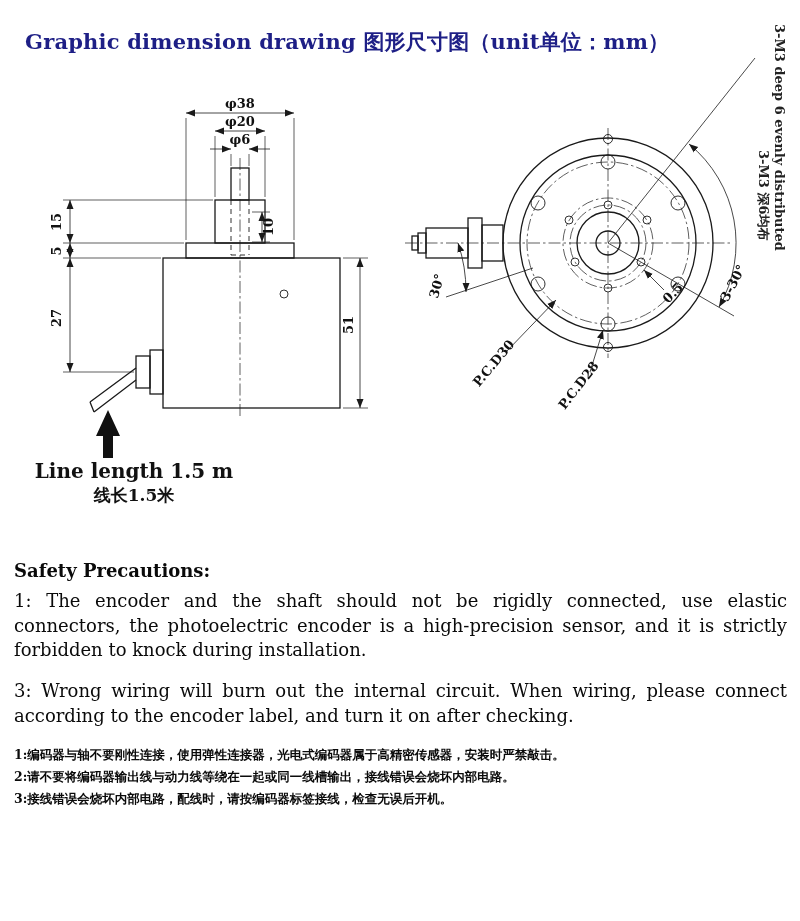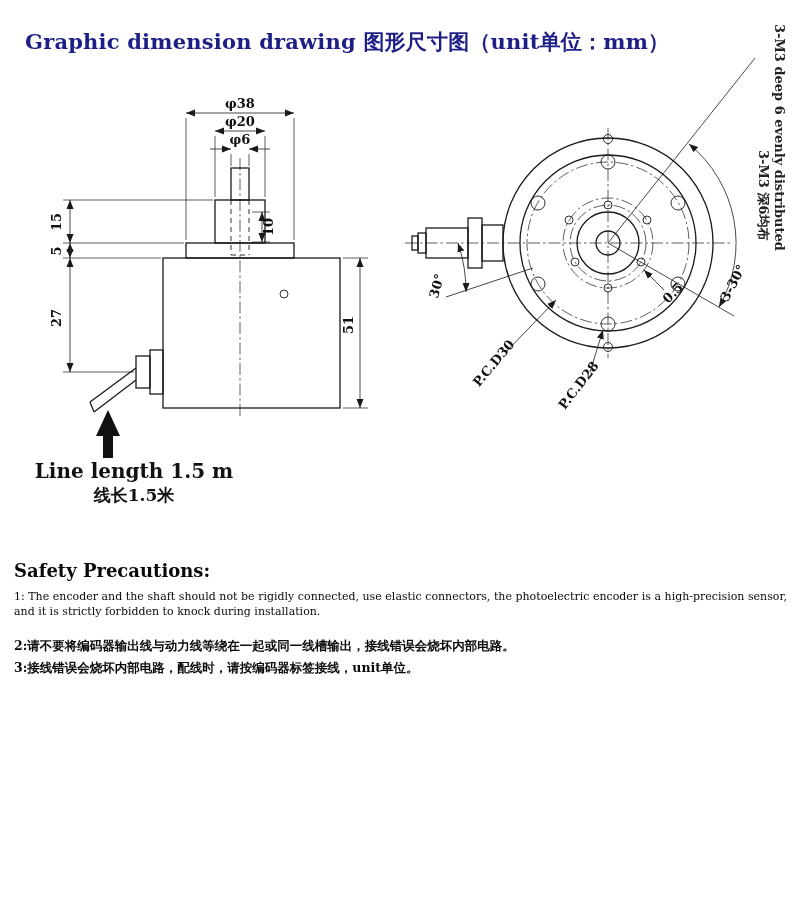--- a/index.html
+++ b/index.html
@@ -19,21 +19,21 @@
   .leader{ fill:none; stroke:#1a1a1a; stroke-width:0.8; }
 
   svg text { font-family:"DejaVu Serif", serif; fill:#111; }
   .dim-t  { font-size:13px; font-weight:bold; }
   .note-t { font-size:13px; font-weight:bold; fill:#222; }
   .big-en { font-size:20px; font-weight:bold; }
   .big-zh { font-size:17px; font-weight:bold; }
 
   .safety { position:absolute; top:560px; left:14px; width:773px; }
   .safety .h-en { font-size:18px; font-weight:bold; margin-bottom:8px; }
-  .safety p.en  { font-size:11px; line-height:1.37; text-align:justify; margin-bottom:16px; }
+  .safety p.en  { font-size:18px; line-height:1.37; text-align:justify; margin-bottom:16px; }
   .safety .h-zh { font-size:14px; font-weight:bold; margin-top:6px; margin-bottom:8px; }
   .safety p.zh  { font-size:12.5px; font-weight:bold; line-height:1.75; }
 </style>
 </head>
 <body>
 
 <div class="page">
 
   <div class="title">Graphic dimension drawing  图形尺寸图（unit单位：mm）</div>
 
@@ -163,17 +163,19 @@
       </g>
     </g>
 
     <text class="note-t" transform="rotate(90 775 24)" x="775" y="24">3-M3 deep 6 evenly distributed</text>
     <text class="note-t" transform="rotate(90 759 150)" x="759" y="150">3-M3 深6均布</text>
   </svg>
 
   <div class="safety">
     <div class="h-en">Safety Precautions:</div>
     <p class="en">1: The encoder and the shaft should not be rigidly connected, use elastic connectors, the photoelectric encoder is a high-precision sensor, and it is strictly forbidden to knock during installation.</p>
+    <p class="en">3: Wrong wiring will burn out the internal circuit. When wiring, please connect according to the encoder label, and turn it on after checking.</p>
+    <p class="zh">1:编码器与轴不要刚性连接，使用弹性连接器，光电式编码器属于高精密传感器，安装时严禁敲击。</p>
     <p class="zh">2:请不要将编码器输出线与动力线等绕在一起或同一线槽输出，接线错误会烧坏内部电路。</p>
-    <p class="zh">3:接线错误会烧坏内部电路，配线时，请按编码器标签接线，unit单位。</p>
+    <p class="zh">3:接线错误会烧坏内部电路，配线时，请按编码器标签接线，检查无误后开机。</p>
   </div>
 
 </div>
 
 </body></html>

